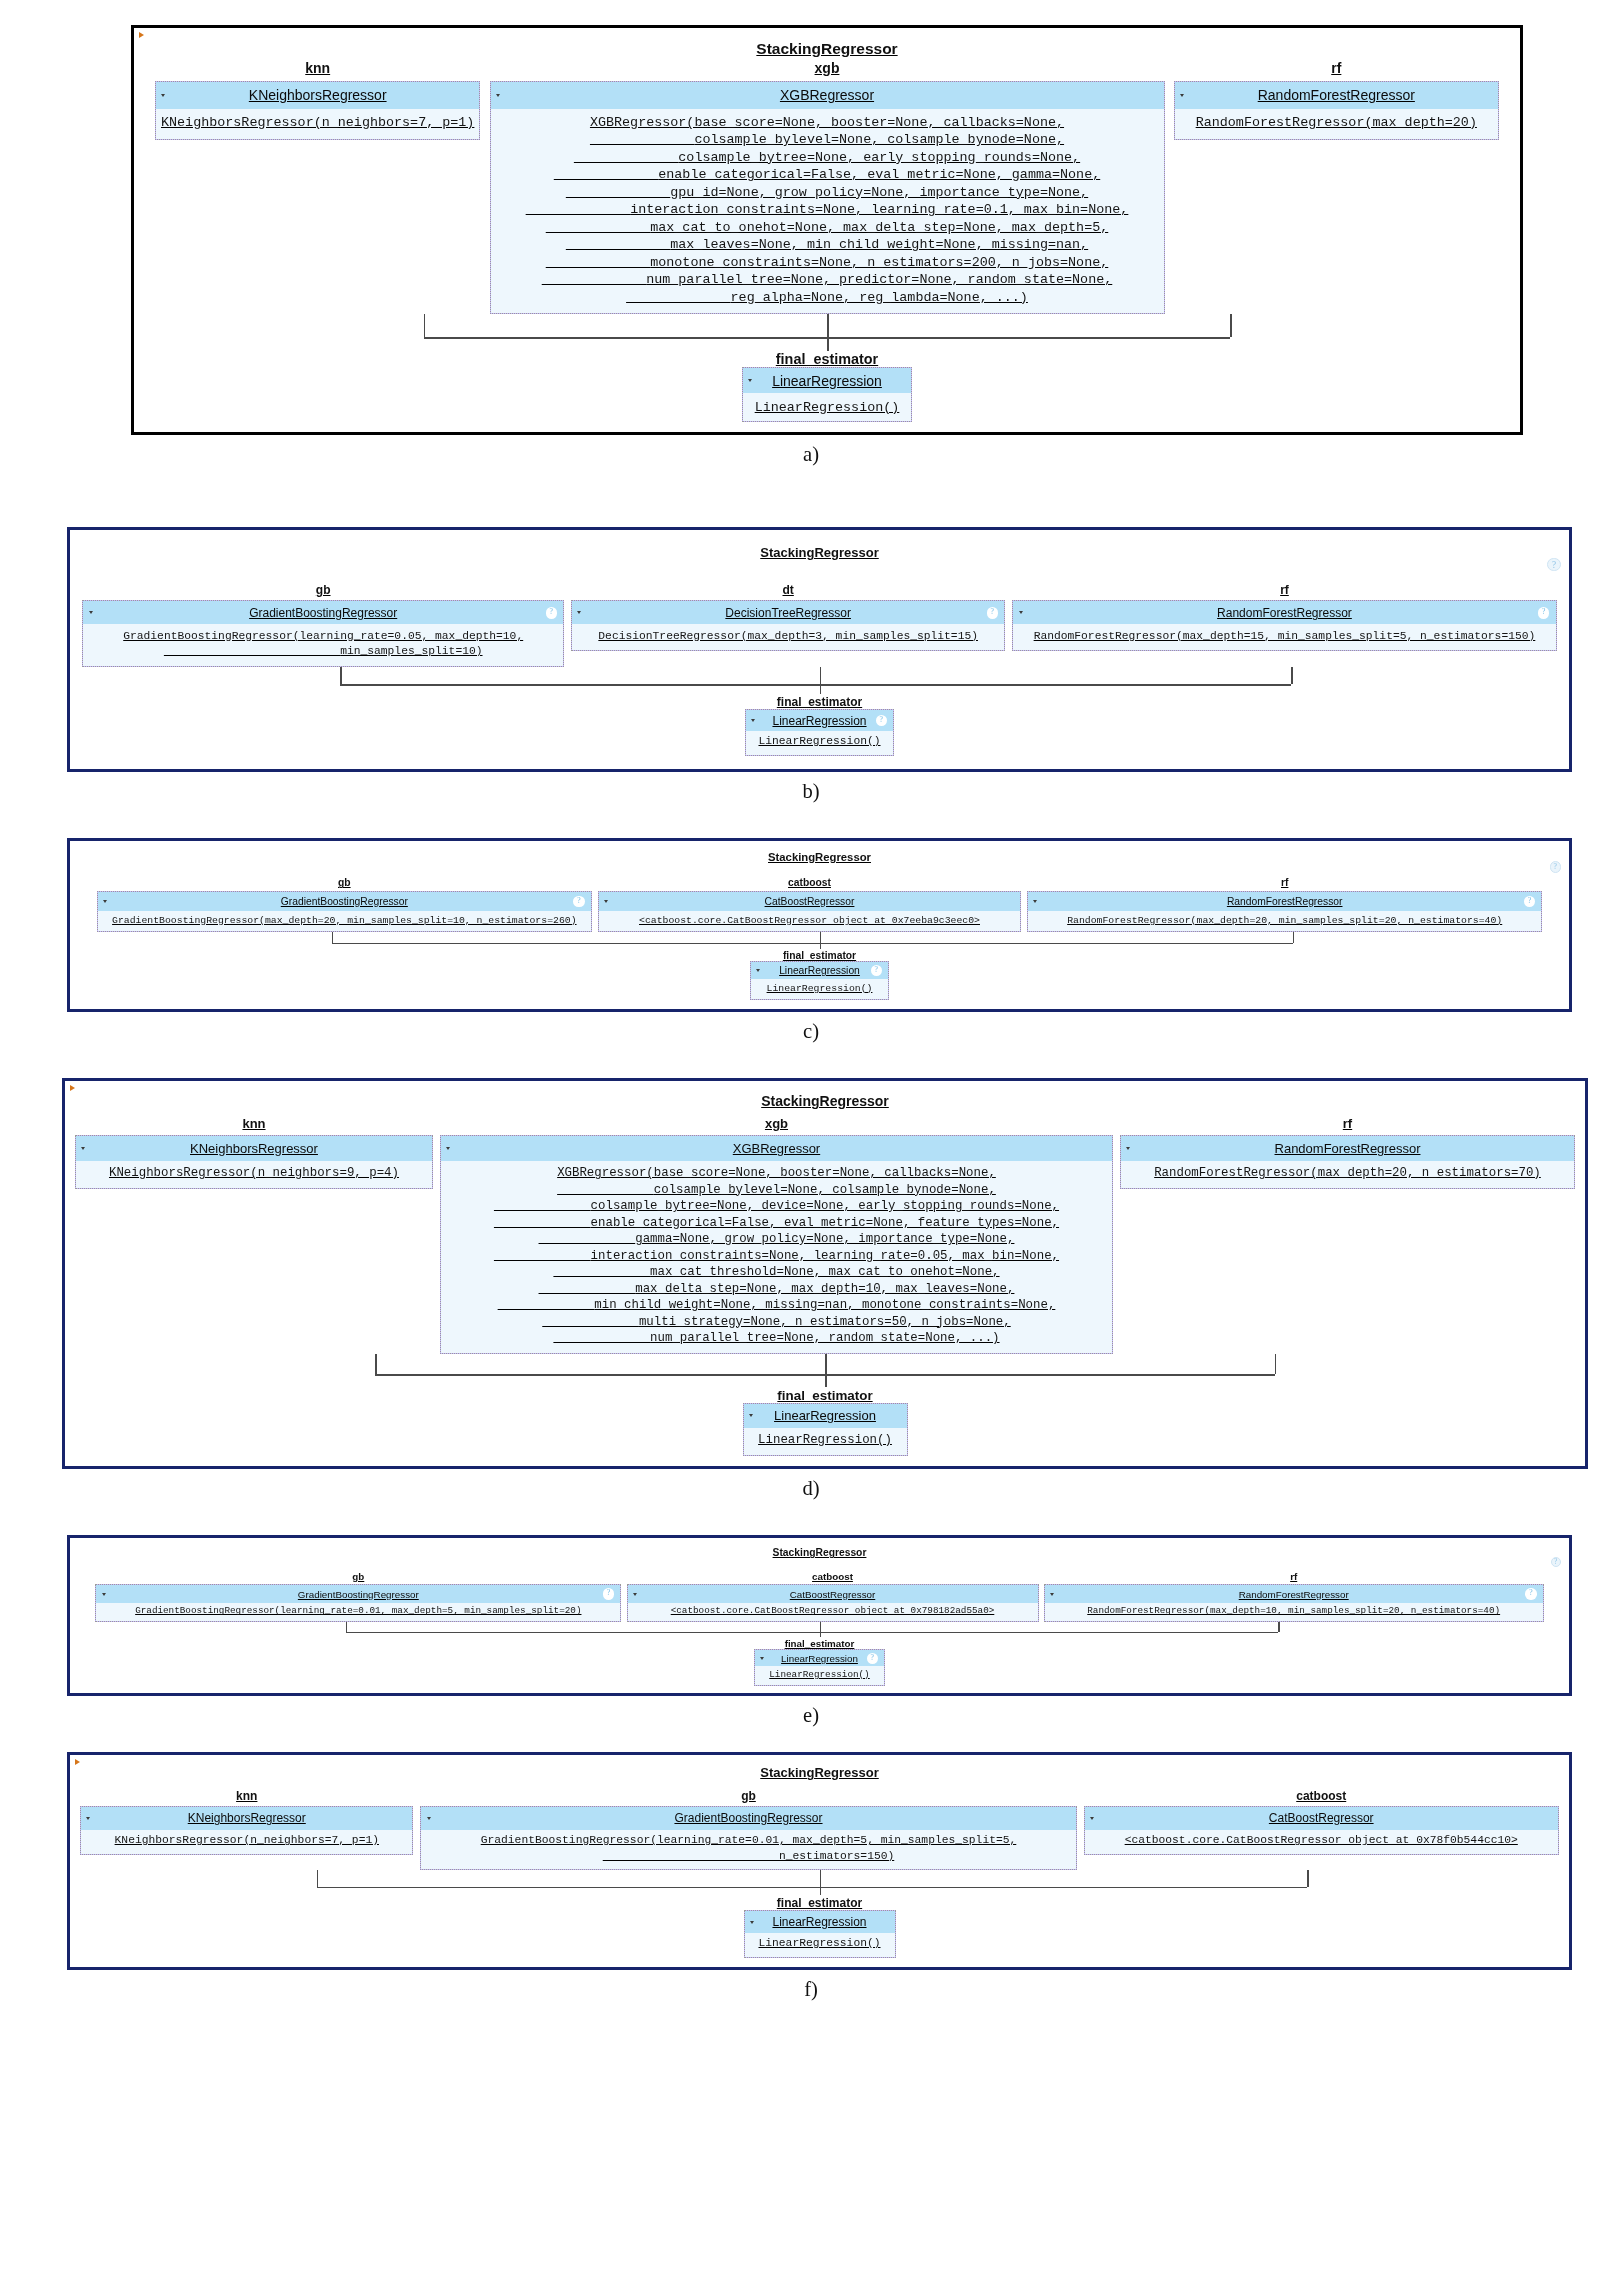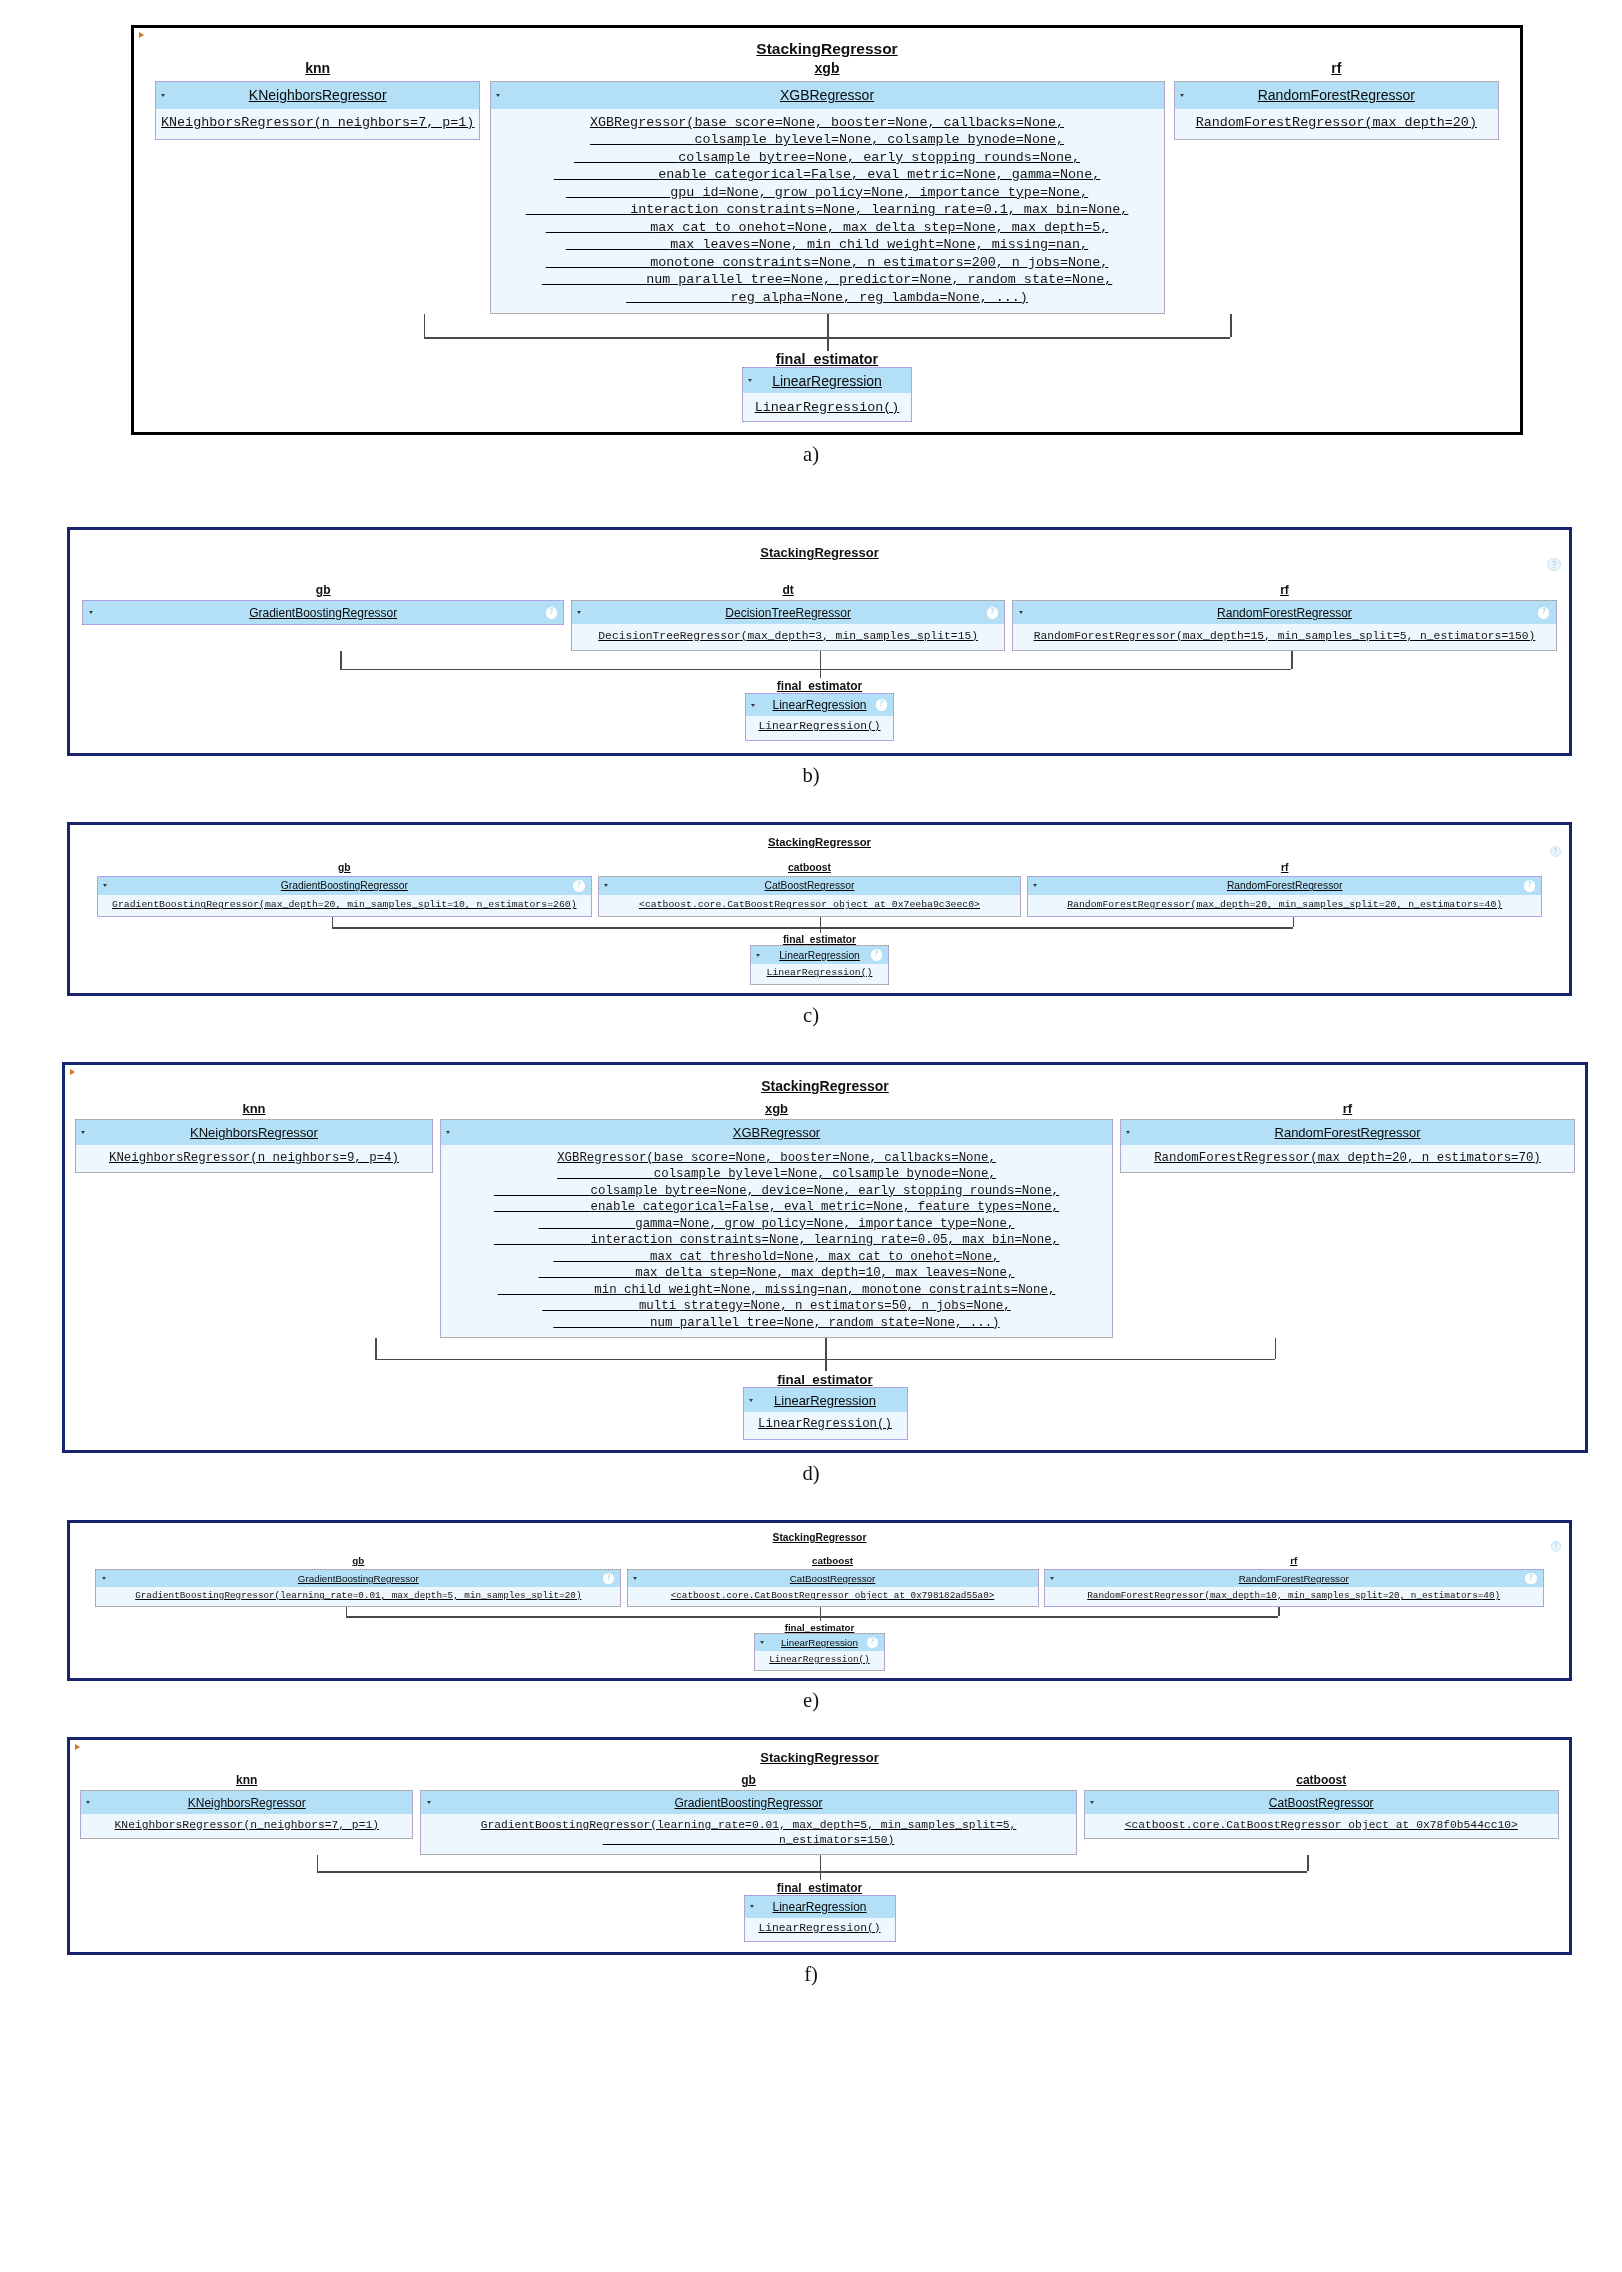--- a/index.html
+++ b/index.html
@@ -306,20 +306,22 @@
 
         <div class="est-row">
           <div class="est-col col-gb">
             <div class="est-label">gb</div>
             <div class="est-box">
               <div class="est-head">
                 <span class="caret"></span>
                 <span>GradientBoostingRegressor</span>
                 <span class="hbadge">?</span>
               </div>
+              <div class="est-body">GradientBoostingRegressor(learning_rate=0.05, max_depth=10,
+                          min_samples_split=10)</div>
             </div>
           </div>
 
           <div class="est-col col-dt">
             <div class="est-label">dt</div>
             <div class="est-box">
               <div class="est-head">
                 <span class="caret"></span>
                 <span>DecisionTreeRegressor</span>
                 <span class="hbadge">?</span>

